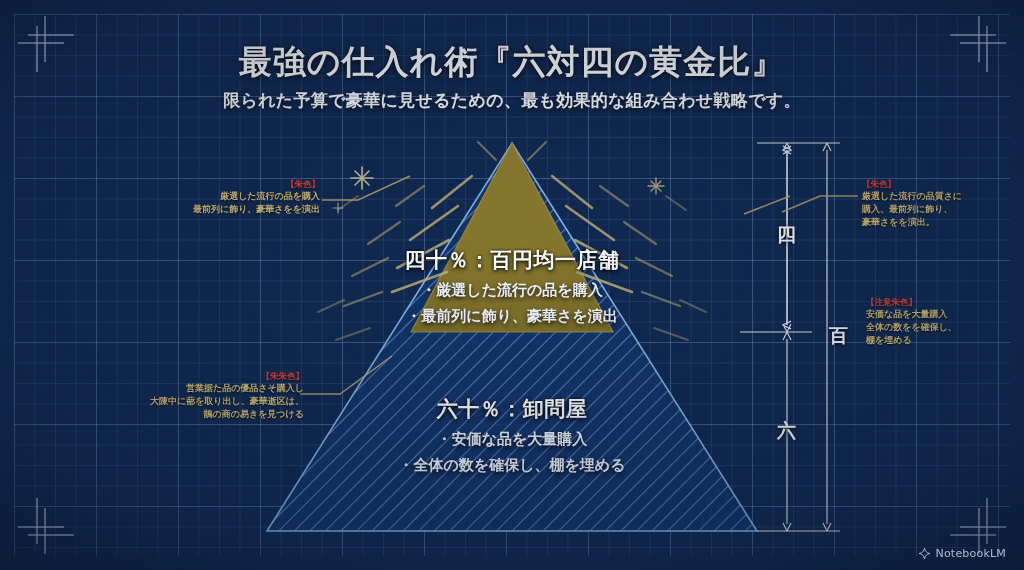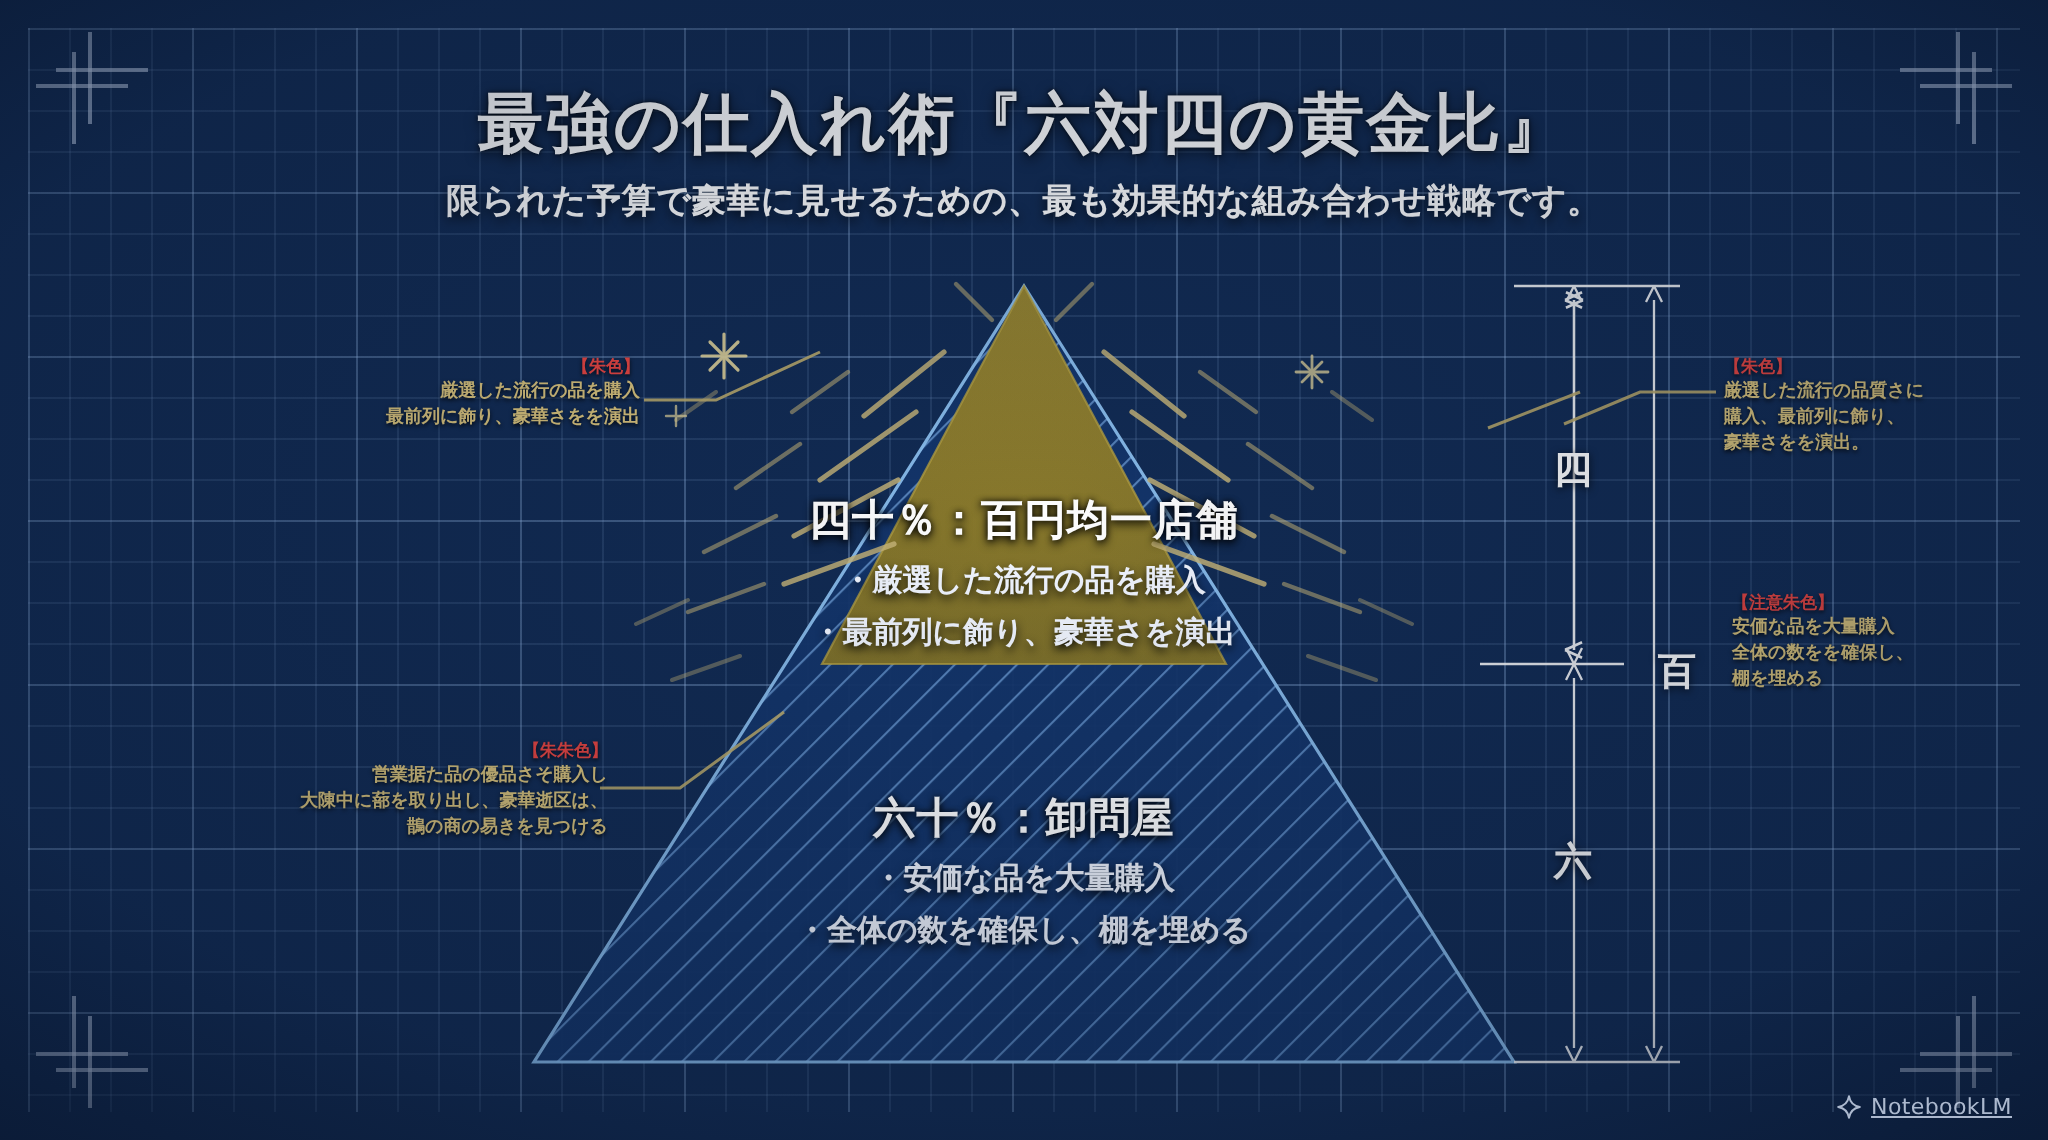--- a/index.html
+++ b/index.html
@@ -104,21 +104,20 @@
   #note-bl { left: 108px; top: 370px; width: 196px; }
   #note-tr { left: 862px; top: 178px; width: 160px; }
   #note-br { left: 866px; top: 296px; width: 158px; }
 
   
   #watermark {
     position: absolute; right: 18px; bottom: 10px;
     display: flex; align-items: center; gap: 5px;
     color: #c8d4e8; font-size: 11px; letter-spacing: .2px;
     opacity: .85;
-    text-decoration: underline;
   }
 </style>
 </head>
 <body>
 
 <div id="stage">
 
   <div id="grid-minor"></div>
   <div id="grid-major"></div>
 

